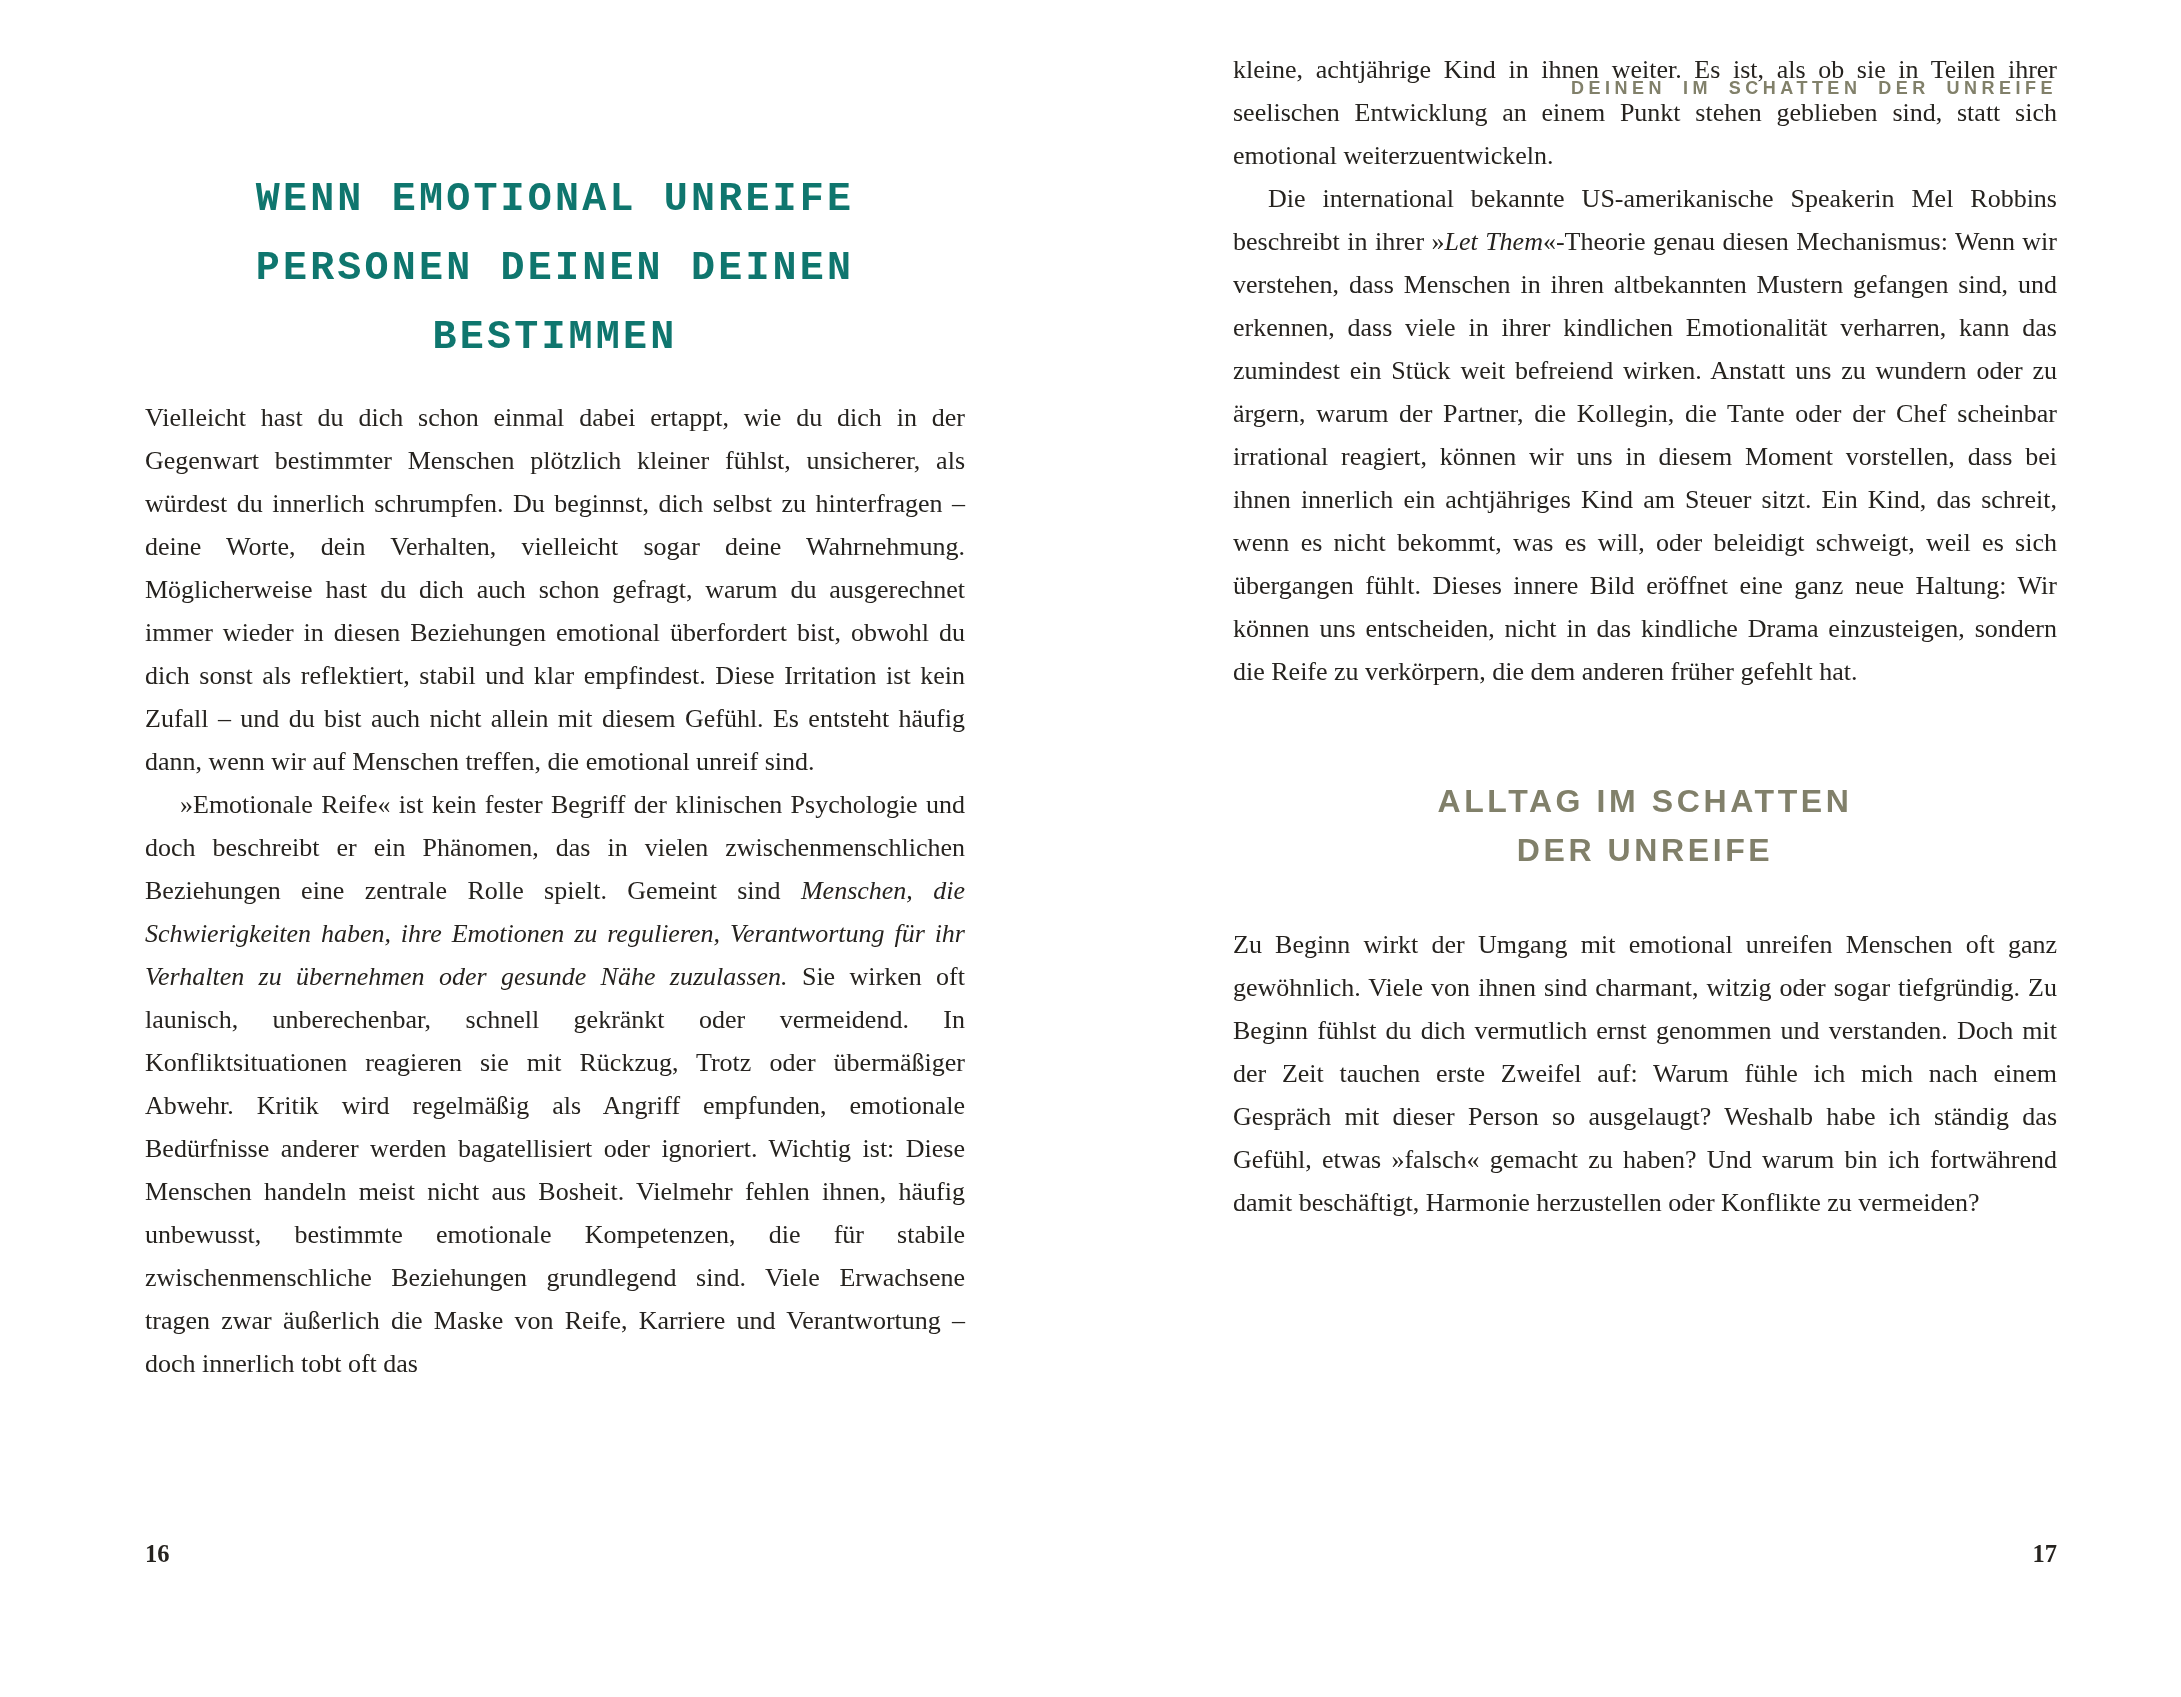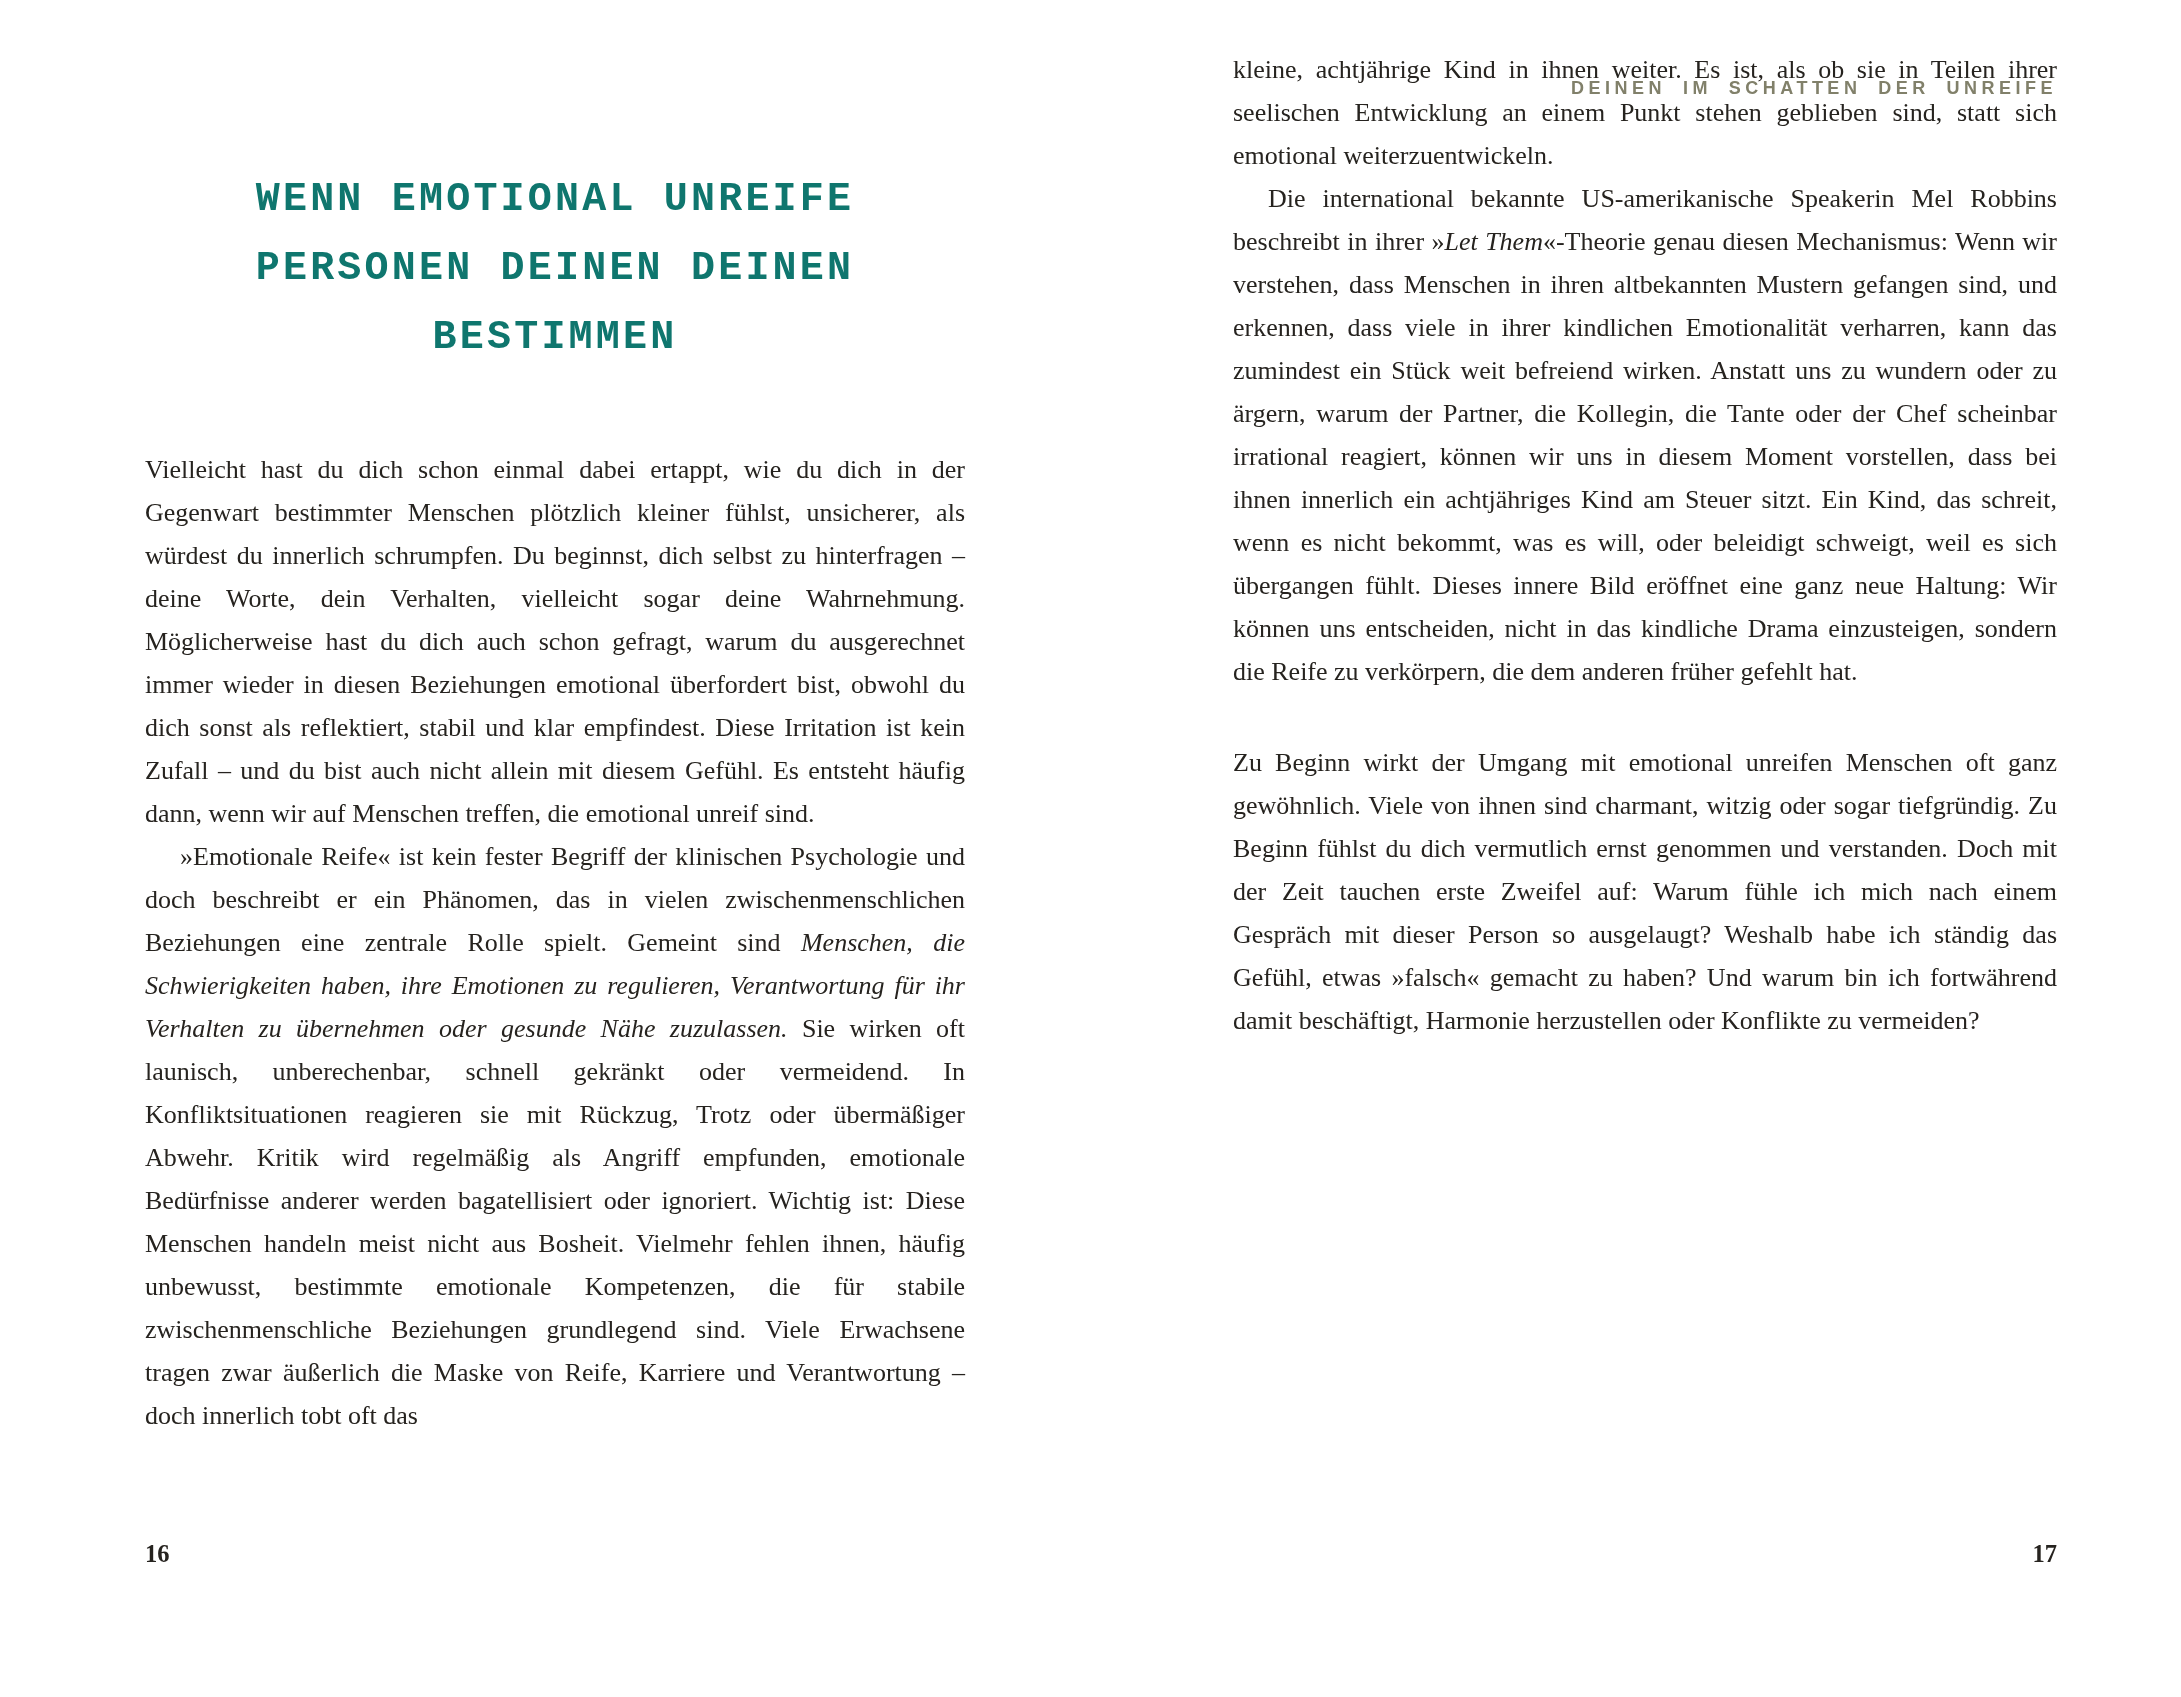--- a/index.html
+++ b/index.html
@@ -50,21 +50,21 @@
   }
 
   .body-text {
     text-align: justify;
     font-size: 26px;
     line-height: 43px;
     hyphens: auto;
     margin-top: 48px;
     -webkit-hyphens: auto;
   }
-  .page-left .body-text { margin-top: 76px; }
+  .page-left .body-text { margin-top: 24px; }
   .page-right .body-text-top { }
 
   .body-text p { margin: 0; }
   .body-text p.indent { text-indent: 35px; }
   .italic { font-style: italic; }
 
   .section-heading {
     margin: 84px 0 40px 0;
     text-align: center;
     font-family: "Liberation Sans", sans-serif;
@@ -101,18 +101,22 @@
     </div>
   <div class="page-number pn-left">16</div>
 </div>
 
 <div class="page page-right">
   <div class="running-header">DEINEN IM SCHATTEN DER UNREIFE</div>
   <div class="body-text body-text-top">
       <p><span>kleine, achtjährige Kind in ihnen weiter. Es ist, als ob sie in Teilen ihrer seelischen Entwicklung an einem Punkt stehen geblieben sind, statt sich emotional weiterzuentwickeln.</span></p>
       <p class="indent"><span>Die international bekannte US-amerikanische Speakerin Mel Robbins beschreibt in ihrer »</span><span class="italic">Let Them</span><span>«-Theorie genau diesen Mechanismus: Wenn wir verstehen, dass Menschen in ihren altbekannten Mustern gefangen sind, und erkennen, dass viele in ihrer kindlichen Emotionalität verharren, kann das zumindest ein Stück weit befreiend wirken. Anstatt uns zu wundern oder zu ärgern, warum der Partner, die Kollegin, die Tante oder der Chef scheinbar irrational reagiert, können wir uns in diesem Moment vorstellen, dass bei ihnen innerlich ein achtjähriges Kind am Steuer sitzt. Ein Kind, das schreit, wenn es nicht bekommt, was es will, oder beleidigt schweigt, weil es sich übergangen fühlt. Dieses innere Bild eröffnet eine ganz neue Haltung: Wir können uns entscheiden, nicht in das kindliche Drama einzusteigen, sondern die Reife zu verkörpern, die dem anderen früher gefehlt hat.</span></p>
     </div>
+  <h2 class="section-heading">
+    <span class="hline">ALLTAG IM SCHATTEN</span>
+    <span class="hline">DER UNREIFE</span>
+  </h2>
   <div class="body-text">
       <p><span>Zu Beginn wirkt der Umgang mit emotional unreifen Menschen oft ganz gewöhnlich. Viele von ihnen sind charmant, witzig oder sogar tiefgründig. Zu Beginn fühlst du dich vermutlich ernst genommen und verstanden. Doch mit der Zeit tauchen erste Zweifel auf: Warum fühle ich mich nach einem Gespräch mit dieser Person so ausgelaugt? Weshalb habe ich ständig das Gefühl, etwas »falsch« gemacht zu haben? Und warum bin ich fortwährend damit beschäftigt, Harmonie herzustellen oder Konflikte zu vermeiden?</span></p>
     </div>
   <div class="page-number pn-right">17</div>
 </div>
 
 
 </body></html>

